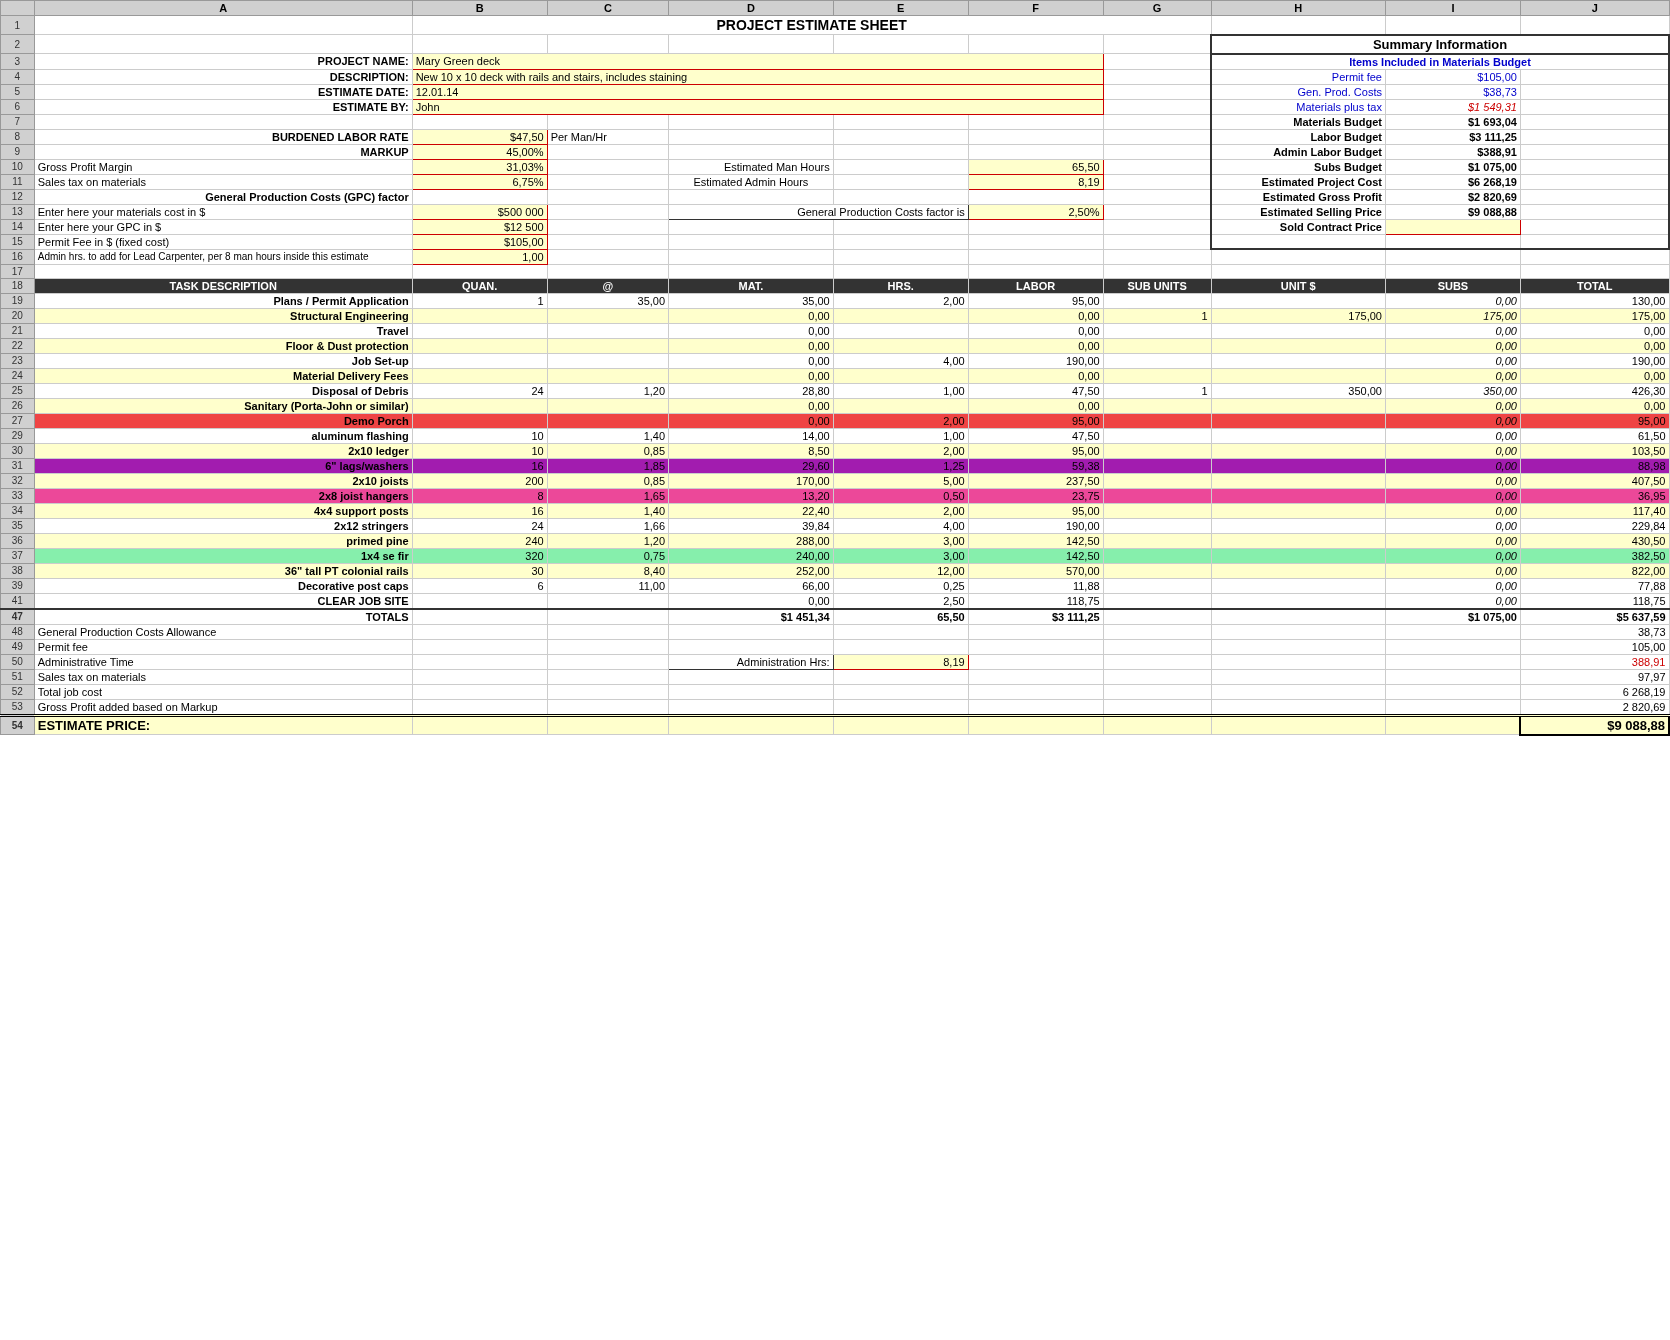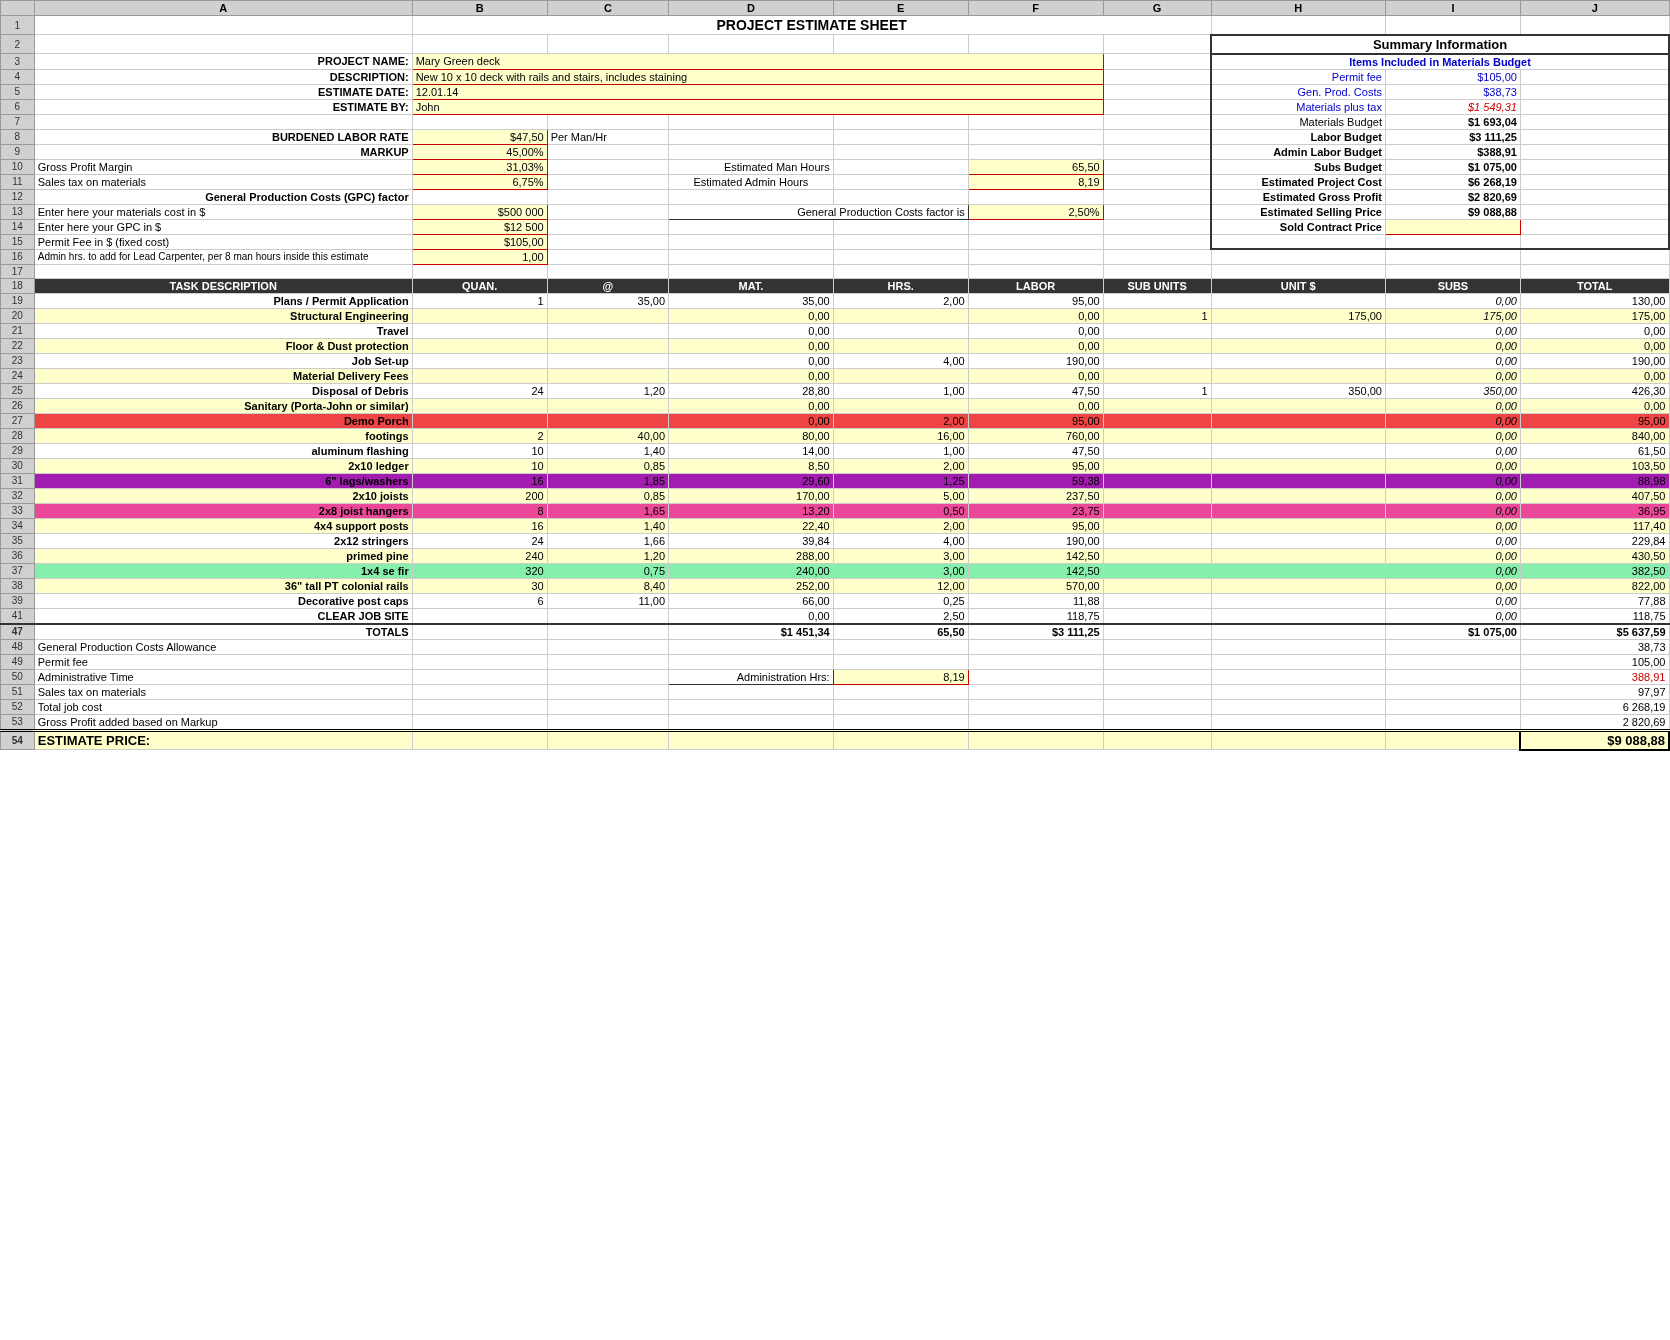--- a/index.html
+++ b/index.html
@@ -159,21 +159,21 @@
 
   <tr>
     <td class="row-num">7</td>
     <td class="col-A"></td>
     <td class="col-B"></td>
     <td class="col-C"></td>
     <td class="col-D"></td>
     <td class="col-E"></td>
     <td class="col-F"></td>
     <td class="col-G"></td>
-    <td style="border-left:2px solid #333; text-align:right; font-weight:normal;">Materials Budget</td>
+    <td style="border-left:2px solid #333; text-align:right; font-weight:bold;">Materials Budget</td>
     <td style="text-align:right; font-weight:bold;">$1 693,04</td>
     <td style="border-right:2px solid #333;"></td>
   </tr>
 
   <tr>
     <td class="row-num">8</td>
     <td class="col-A bold">BURDENED LABOR RATE</td>
     <td class="col-B input-yellow text-right" style="border:1px solid #cc0000;">$47,50</td>
     <td class="col-C">Per Man/Hr</td>
     <td class="col-D"></td>
@@ -443,33 +443,20 @@
     <td class="col-C text-right"></td>
     <td class="col-D text-right">0,00</td>
     <td class="col-E text-right">2,00</td>
     <td class="col-F text-right">95,00</td>
     <td class="col-G text-right"></td>
     <td class="col-H text-right"></td>
     <td class="col-I text-right italic" style="font-style:italic;">0,00</td>
     <td class="col-J text-right">95,00</td>
   </tr>
 
-  <tr style="background:#ffffcc;">
-    <td class="row-num">28</td>
-    <td class="col-A bold">footings</td>
-    <td class="col-B text-right">2</td>
-    <td class="col-C text-right">40,00</td>
-    <td class="col-D text-right">80,00</td>
-    <td class="col-E text-right">16,00</td>
-    <td class="col-F text-right">760,00</td>
-    <td class="col-G text-right"></td>
-    <td class="col-H text-right"></td>
-    <td class="col-I text-right italic" style="font-style:italic;">0,00</td>
-    <td class="col-J text-right">840,00</td>
-  </tr>
 
   <tr style="background:#fff;">
     <td class="row-num">29</td>
     <td class="col-A bold">aluminum flashing</td>
     <td class="col-B text-right">10</td>
     <td class="col-C text-right">1,40</td>
     <td class="col-D text-right">14,00</td>
     <td class="col-E text-right">1,00</td>
     <td class="col-F text-right">47,50</td>
     <td class="col-G text-right"></td>

